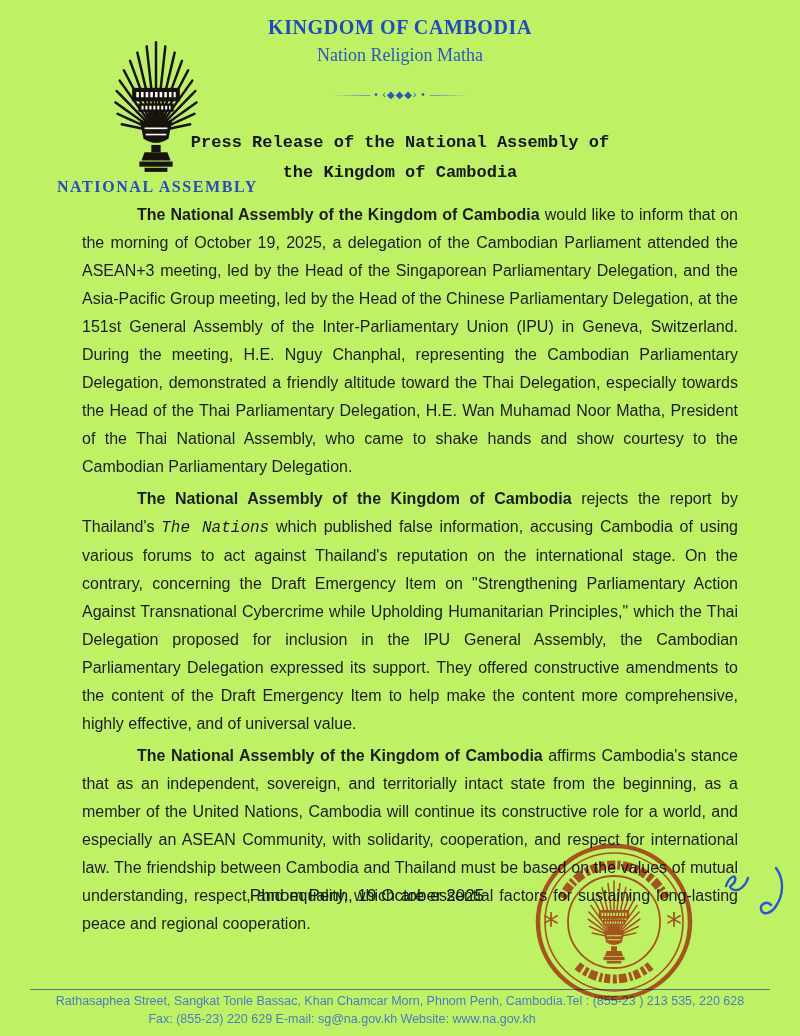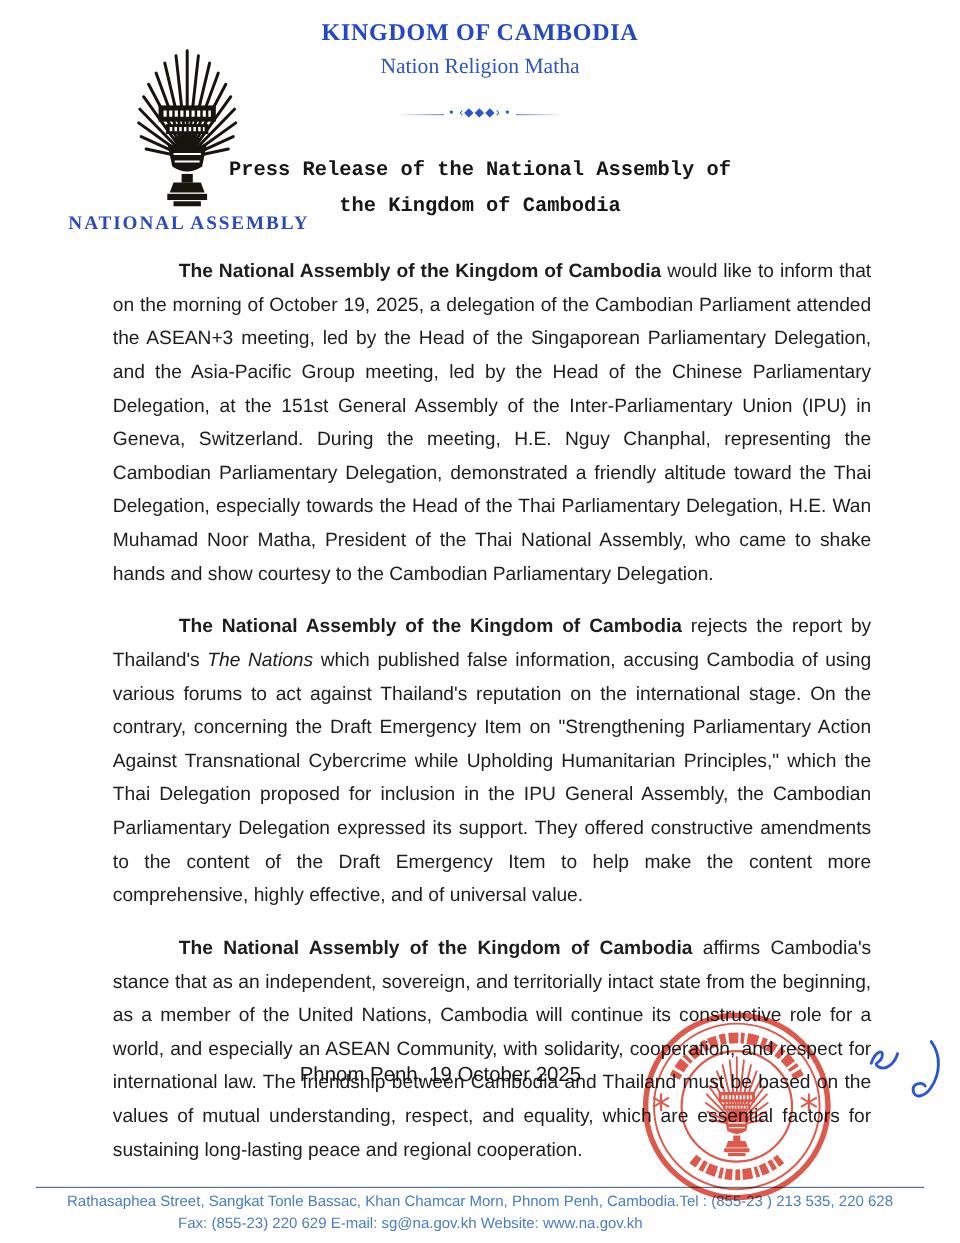--- a/index.html
+++ b/index.html
@@ -1,18 +1,18 @@
 <!DOCTYPE html>
 <html><head>
 <meta charset="utf-8">
 <style>
   html,body{margin:0;padding:0;background:#e8e8e8;}
   .page{
     position:relative;width:800px;height:1036px;margin:0 auto;
-    background:#ffffff;overflow:hidden;
+    background:#bef264;overflow:hidden;
     font-family:"Liberation Sans",sans-serif;color:#1d1d1d;
   }
   
   .kingdom-title{
     position:absolute;top:16px;left:0;width:800px;text-align:center;
     font-family:"Liberation Serif",serif;font-weight:bold;font-size:20px;
     letter-spacing:.6px;color:#2348c6;
   }
   .motto{
     position:absolute;top:45px;left:0;width:800px;text-align:center;
@@ -36,23 +36,23 @@
   
   .doc-title{
     position:absolute;top:128px;left:0;width:800px;text-align:center;
     font-size:17px;font-weight:bold;color:#161616;line-height:30px;font-family:Liberation Mono, monospace;
   }
   
   .press-body{
     position:absolute;top:197px;left:78px;width:664px;
     font-size:16px;line-height:28px;text-align:justify;color:#1d1d1d;
   }
-  .press-body p{margin:16px;text-indent:55px;}
+  .press-body p{margin:4px;text-indent:55px;}
   .press-body .lead{font-weight:bold;}
-  .press-body .ital{font-style:italic;}
+  .press-body .ital{font-style:italic;font-family:Liberation Mono, monospace;}
   
   .dateline{
     position:absolute;top:886px;left:0;width:734px;text-align:center;
     font-size:17px;color:#161616;z-index:2;
   }
   .stamp-svg{position:absolute;left:528px;top:843px;opacity:.85;mix-blend-mode:multiply;z-index:3;}
   .signature-svg{position:absolute;left:720px;top:860px;z-index:4;}
   
   .footer-rule{position:absolute;top:989px;left:30px;width:740px;height:0;
     border-top:1.5px solid #56718f;z-index:1;}

